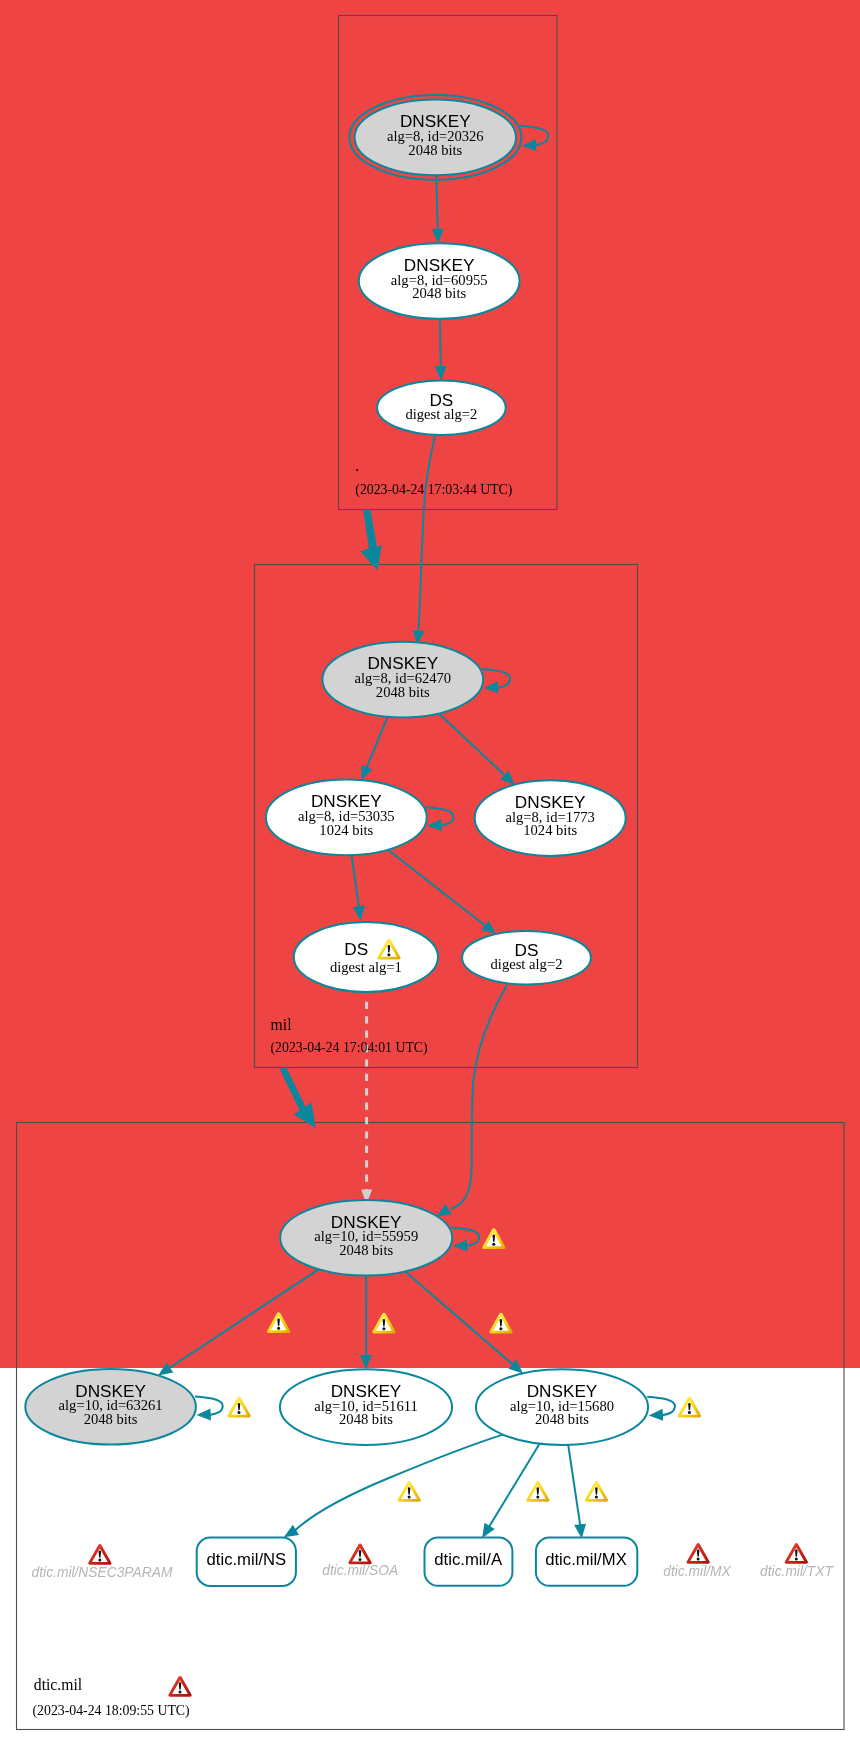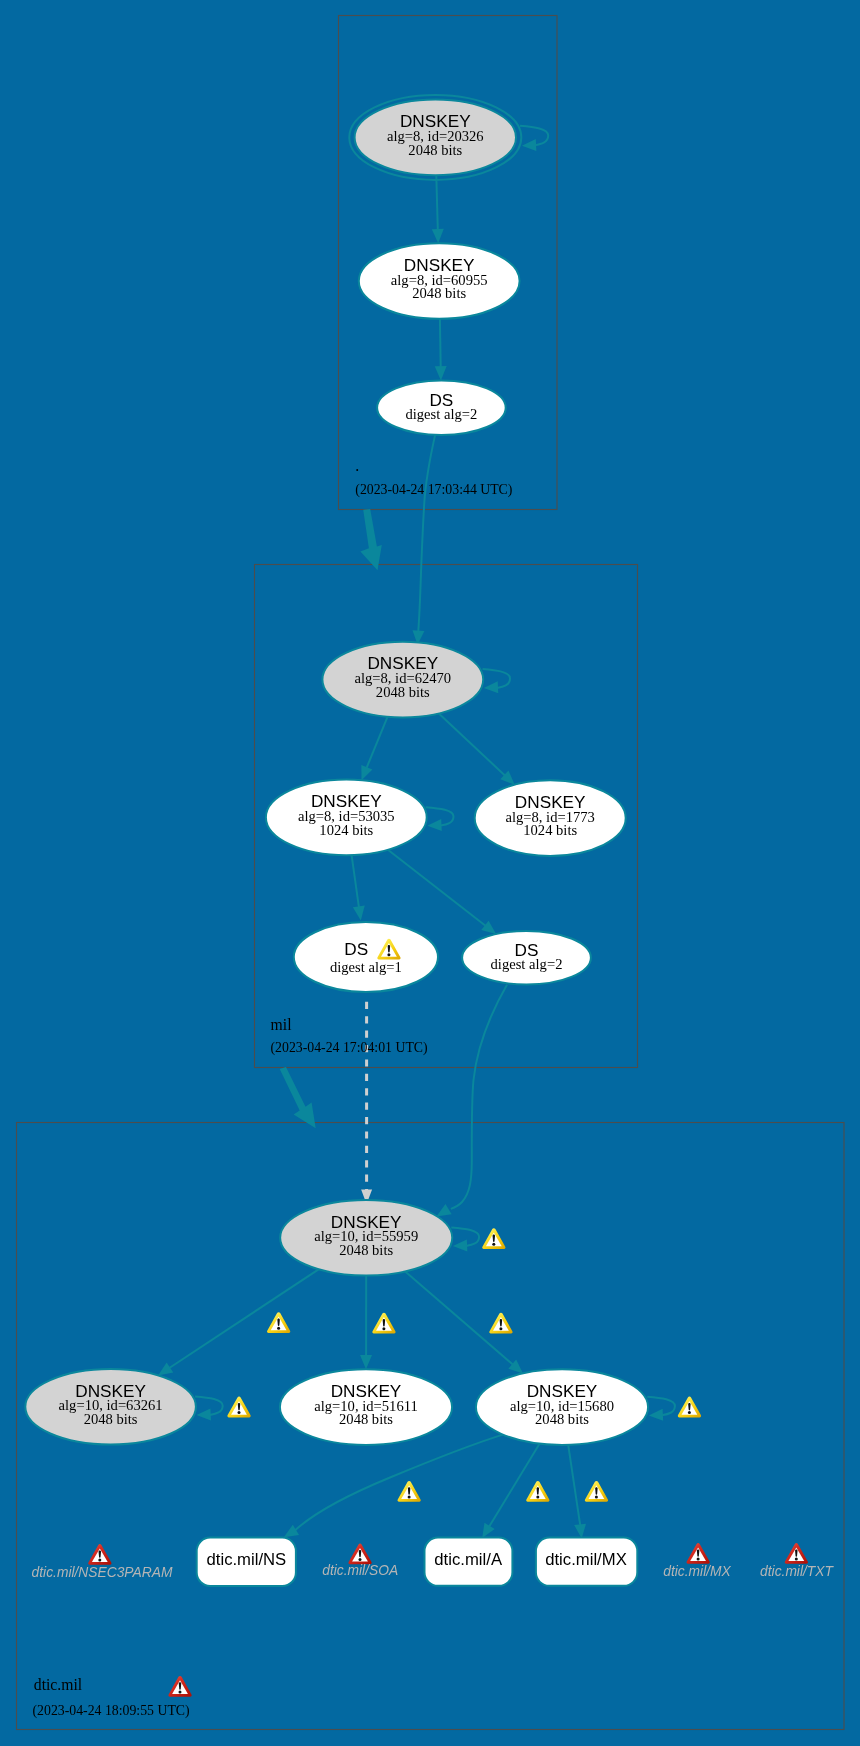--- a/index.html
+++ b/index.html
@@ -1,18 +1,18 @@
 <!DOCTYPE html>
 <html><head>
 <meta charset="utf-8">
 <title>DNSSEC authentication chain</title>
 <style>
   html,body{margin:0;padding:0;background:#ffffff;}
   body{width:860px;height:1746px;overflow:hidden;}
-  #root{position:relative;width:860px;height:1746px;background:#0369a1;}
+  #root{position:relative;width:860px;height:1368px;background:#ef4444;}
   svg#graph{display:block;}
   .zone-box{fill:none;stroke:#4d4d4d;stroke-width:1.1;}
   .nd{fill:#ffffff;stroke:#0a879c;stroke-width:2;}
   .nd-sec{fill:#d3d3d3;stroke:#0a879c;stroke-width:2;}
   .edge{fill:none;stroke:#0a879c;stroke-width:2;}
   .edge-ins{fill:none;stroke:#d0d0d0;stroke-width:3;stroke-dasharray:7.2,7.2;}
   .arrow{fill:#0a879c;stroke:none;}
   .t-head{font-family:"Liberation Sans",sans-serif;font-size:17.2px;fill:#000000;text-anchor:middle;}
   .t-sub{font-family:"Liberation Serif",serif;font-size:14.6px;fill:#000000;text-anchor:middle;}
   .t-zone{font-family:"Liberation Serif",serif;font-size:15.7px;fill:#000000;}

